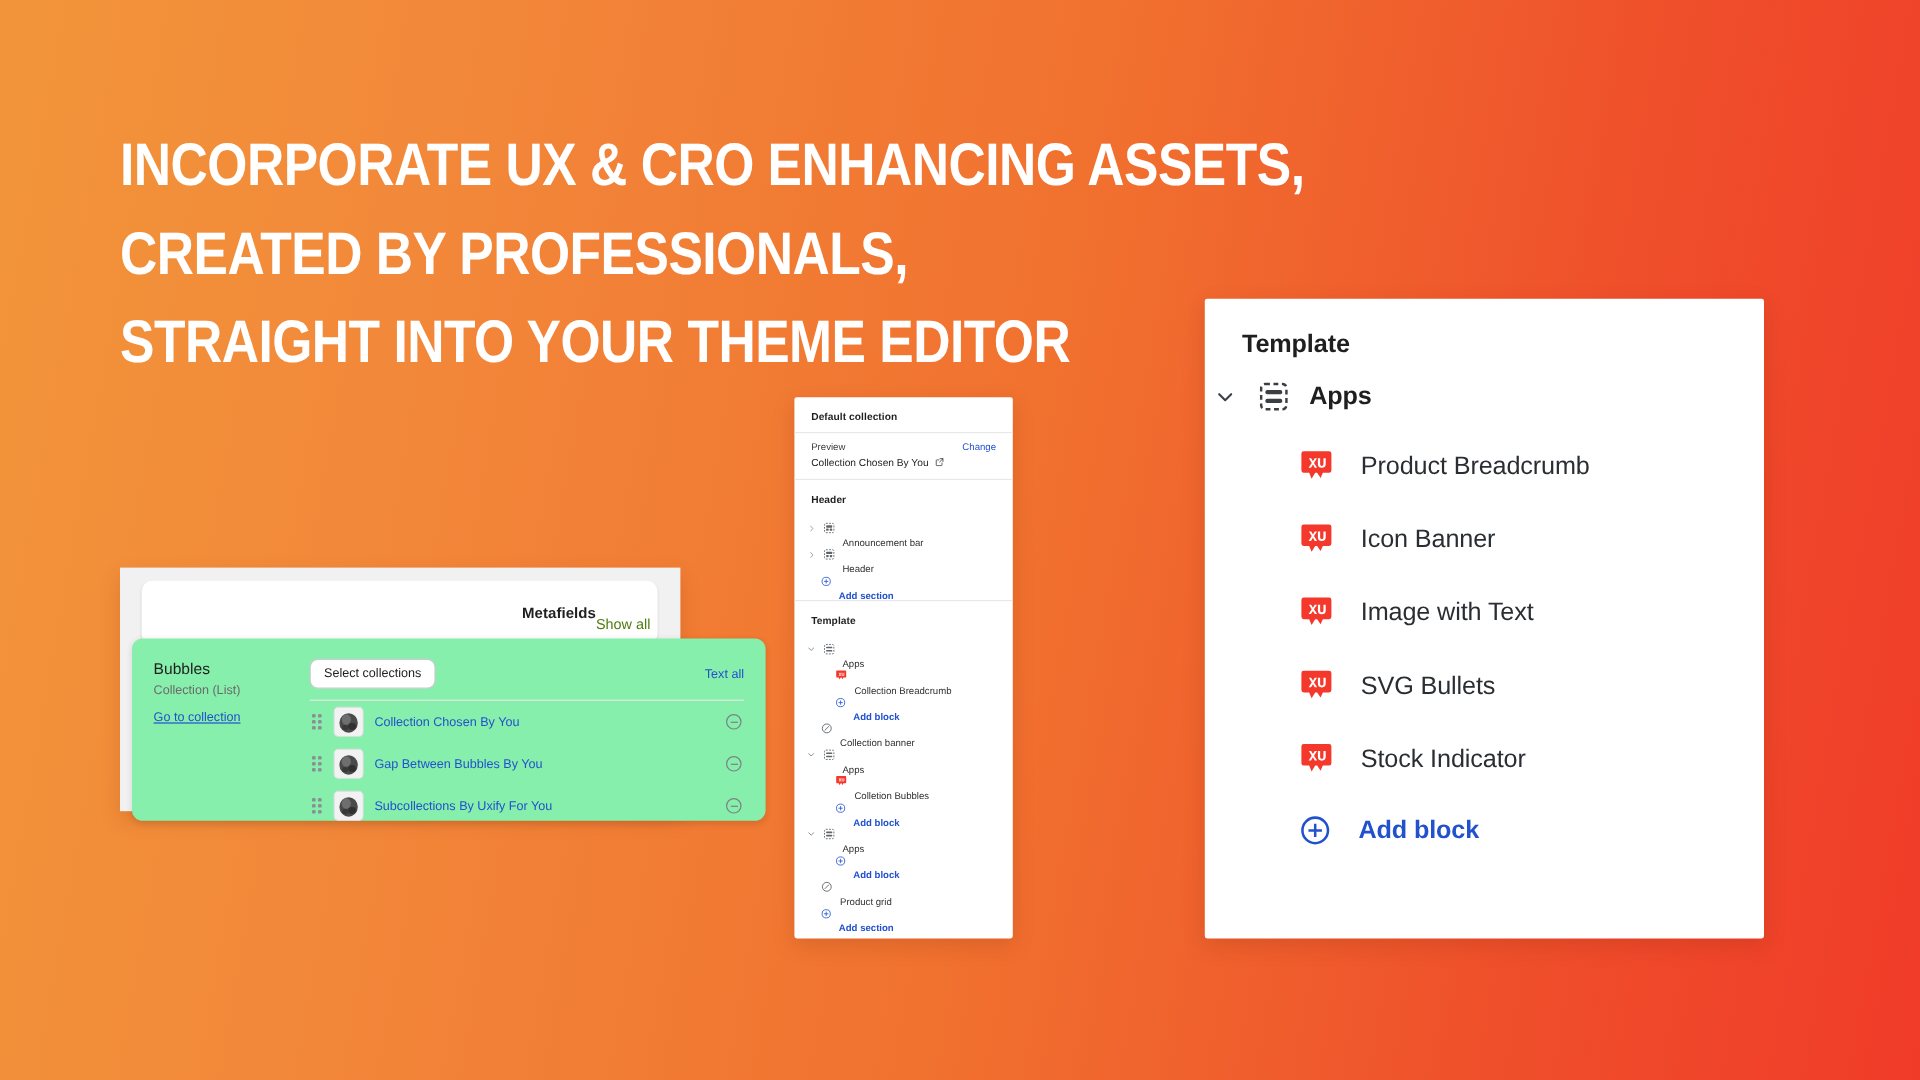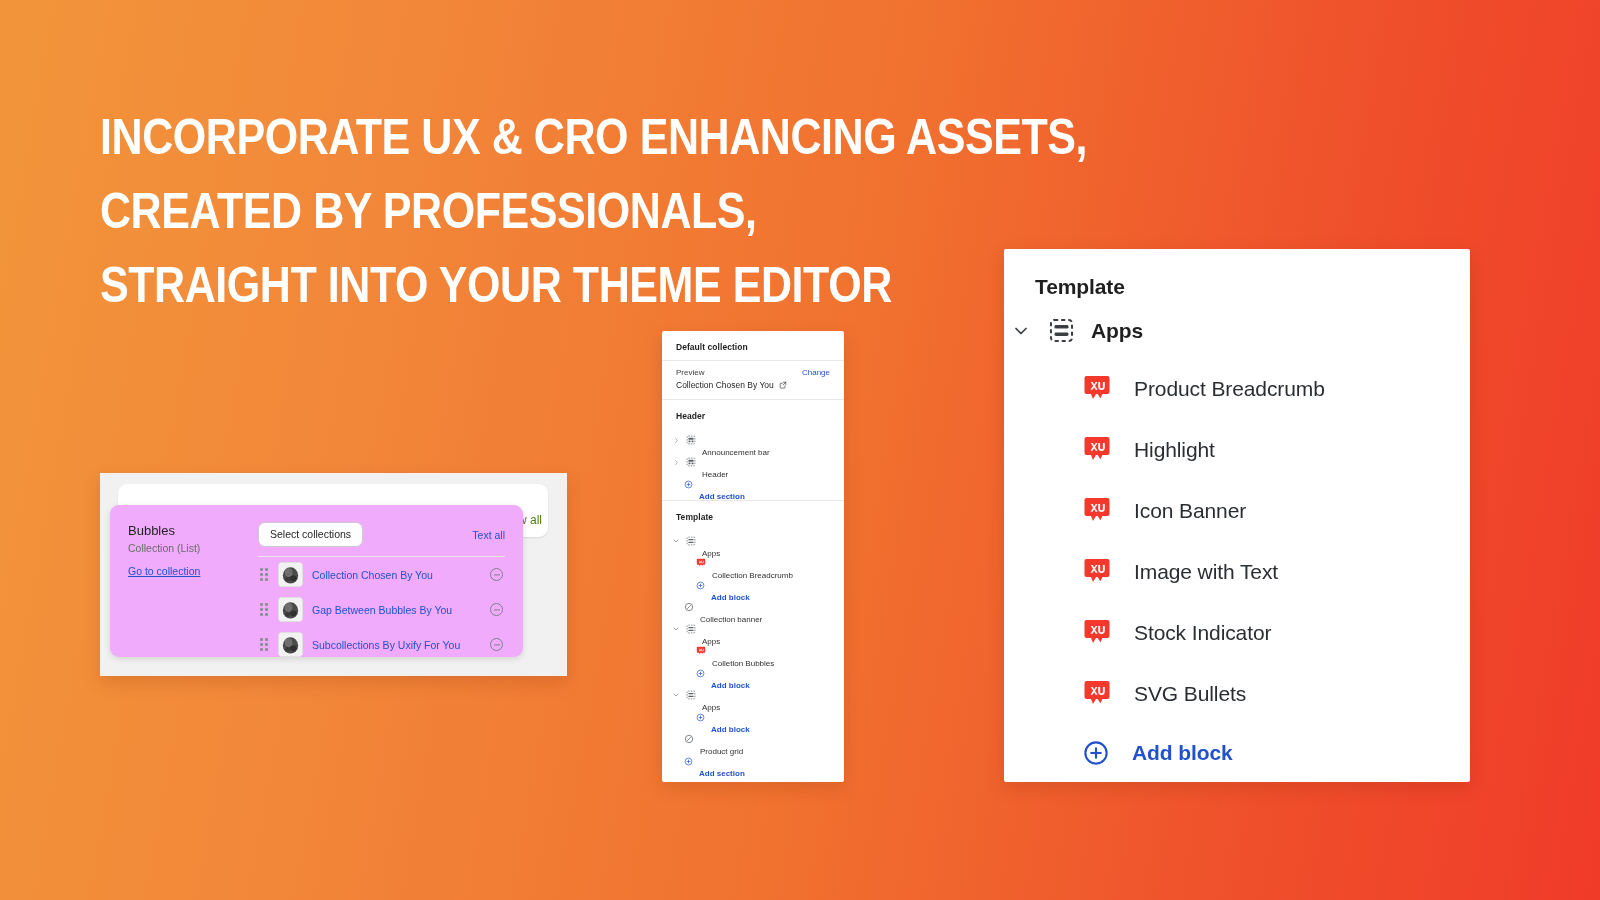--- a/index.html
+++ b/index.html
@@ -72,24 +72,24 @@
     letter-spacing: 0.05px;
   }
   .mf-showall {
     font-size: 12px;
     color: #4d7c0f;
     margin-top: 18px;
   }
   .mf-card-body {
     position: absolute;
     left: 10px;
-    top: 32px;
-    width: 413px;
+    top: 59px;
+    width: 528px;
     height: 152px;
-    background: #f0abfc;
+    background: #86efac;
     border-radius: 9px;
     box-shadow: 0 2px 6px rgba(0,0,0,0.12);
     display: flex;
     padding: 17px 0 0 0;
   }
   .mf-left {
     width: 148px;
     padding-left: 18px;
     flex: none;
   }
@@ -608,46 +608,40 @@
     <div class="tp-block">
       <svg width="30" height="30" class="uxify-badge">
           <use href="#sym-uxify"></use>
         </svg>
       <span class="tp-block-label">Product Breadcrumb</span>
     </div>
     <div class="tp-block">
       <svg width="30" height="30" class="uxify-badge">
           <use href="#sym-uxify"></use>
         </svg>
-      <span class="tp-block-label">Highlight</span>
+      <span class="tp-block-label">Icon Banner</span>
     </div>
     <div class="tp-block">
       <svg width="30" height="30" class="uxify-badge">
           <use href="#sym-uxify"></use>
         </svg>
-      <span class="tp-block-label">Icon Banner</span>
+      <span class="tp-block-label">Image with Text</span>
     </div>
     <div class="tp-block">
       <svg width="30" height="30" class="uxify-badge">
           <use href="#sym-uxify"></use>
         </svg>
-      <span class="tp-block-label">Image with Text</span>
+      <span class="tp-block-label">SVG Bullets</span>
     </div>
     <div class="tp-block">
       <svg width="30" height="30" class="uxify-badge">
           <use href="#sym-uxify"></use>
         </svg>
       <span class="tp-block-label">Stock Indicator</span>
     </div>
-    <div class="tp-block">
-      <svg width="30" height="30" class="uxify-badge">
-          <use href="#sym-uxify"></use>
-        </svg>
-      <span class="tp-block-label">SVG Bullets</span>
-    </div>
   </div>
 
   <div class="tp-addblock">
     <svg width="28" height="28" style="color:#2251cd;flex:none">
         <use href="#sym-pluscircle"></use>
       </svg>
     <span class="tp-addblock-label">Add block</span>
   </div>
 </div>
 

